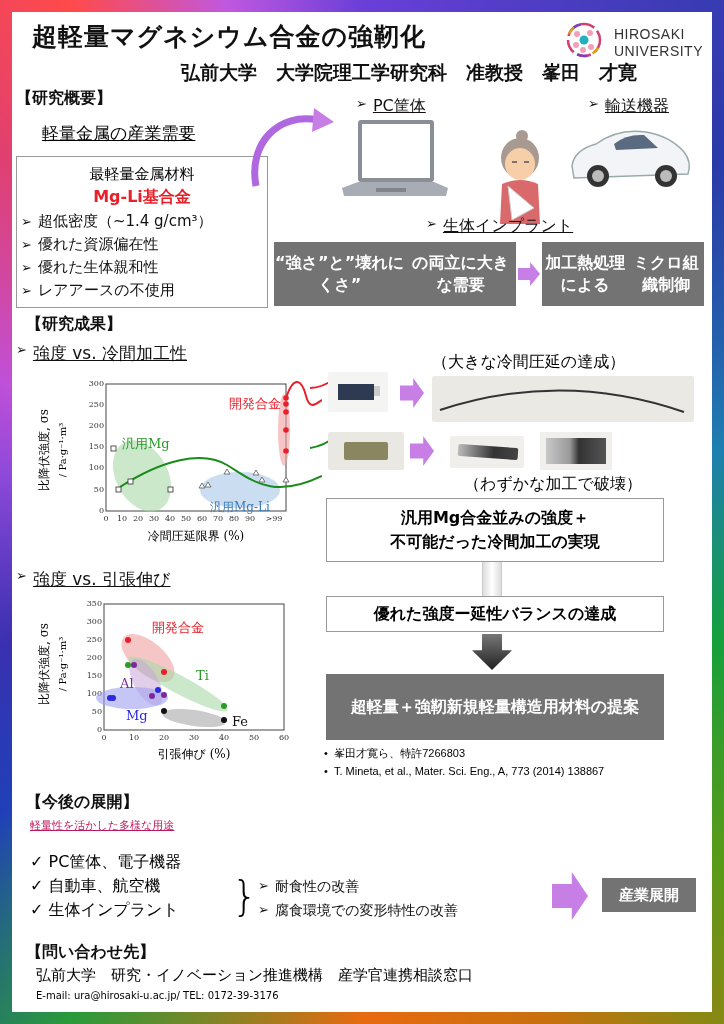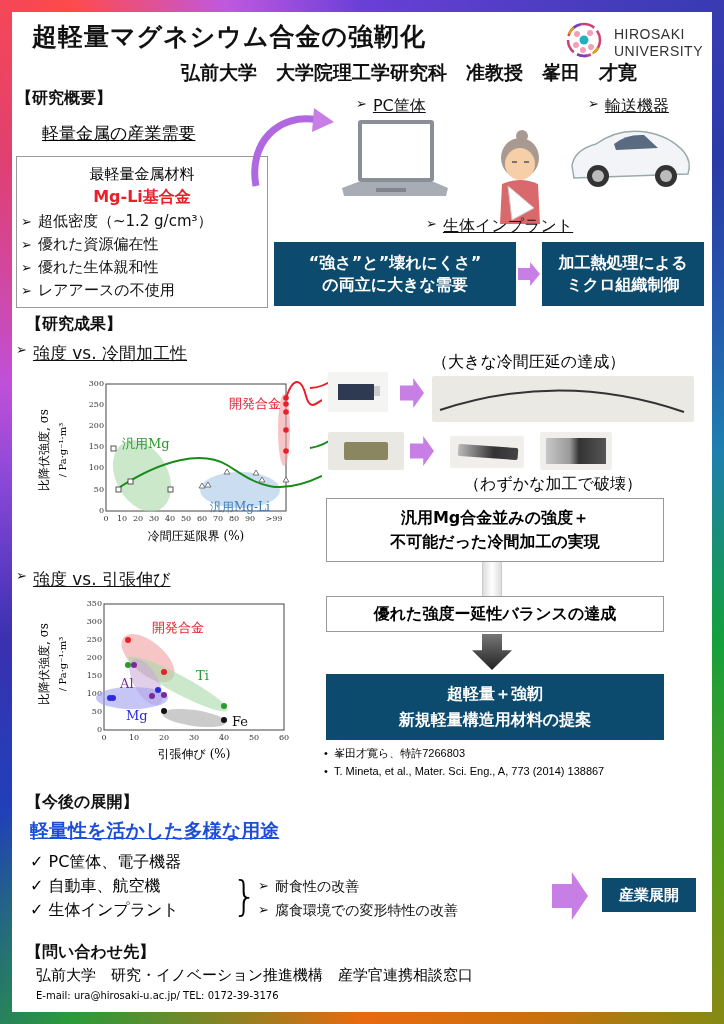--- a/index.html
+++ b/index.html
@@ -8,21 +8,21 @@
  background:conic-gradient(from 0deg at 50% 50%, #6a3fd8 0deg, #2a3aa8 45deg, #1e7fb0 80deg, #14a03c 110deg, #5a9a18 135deg, #c9700e 160deg, #e86a10 180deg, #2a9a3a 210deg, #2040b8 230deg, #3a30b0 250deg, #8a48d8 275deg, #c050d8 290deg, #e04070 315deg, #ff4a4a 330deg, #c058e0 345deg, #6a3fd8 360deg);}
 .page{position:absolute;left:12px;top:12px;width:700px;height:1000px;background:#fff}
 .abs{position:absolute}
 .title{left:20px;top:8px;font-size:25px;font-weight:bold;color:#111;letter-spacing:1px}
 .affil{left:169px;top:48px;font-size:19px;font-weight:bold;color:#111;white-space:pre}
 .logo{left:552px;top:4px;width:140px;height:44px;display:flex;align-items:flex-end;gap:10px}
 .logo-text{font-size:14px;line-height:17px;color:#333;font-family:"Liberation Sans",sans-serif;letter-spacing:.5px}
 .sec{font-size:16px;font-weight:bold;color:#111}
 .ul{text-decoration:underline}
 .box{border:1px solid #999;background:#fff}
-.blk{background:#0c4a6e;color:#fff;font-weight:bold;text-align:left;display:flex;align-items:center;justify-content:center;flex-direction:column}
+.blk{background:#737373;color:#fff;font-weight:bold;text-align:center;display:flex;align-items:center;justify-content:center;}
 .tri{font-size:14px;color:#111;display:flex;gap:6px}
 .tri:before{content:"➢";font-size:13px}
 .parrow{width:22px;height:24px;background:#c77fe6;clip-path:polygon(0 25%,55% 25%,55% 0,100% 50%,55% 100%,55% 75%,0 75%)}
 .photo{border-radius:2px}
 svg text{font-family:"DejaVu Serif","Liberation Serif",serif}
 </style>
 </head>
 <body>
 
 <div class="page">
@@ -47,21 +47,21 @@
     </div>
   </div>
 
   <div class="abs sec" style="left:4px;top:76px">【研究概要】</div>
   <div class="abs ul" style="left:30px;top:110px;font-size:17px">軽量金属の産業需要</div>
 
   <div class="abs box" style="left:4px;top:144px;width:252px;height:152px">
     <div style="text-align:center;font-size:15px;margin-top:8px">最軽量金属材料</div>
     <div style="text-align:center;font-size:16px;font-weight:bold;color:#e8202a;margin-top:3px">Mg-Li基合金</div>
     <div style="padding-left:4px;margin-top:2px">
-      <div class="tri" style="font-size:15px;line-height:23px">超低密度（~1.2 g/cm³）</div>
+      <div class="tri" style="font-size:15px;line-height:23px">超低密度（~1.4 g/cm³）</div>
       <div class="tri" style="font-size:15px;line-height:23px">優れた資源偏在性</div>
       <div class="tri" style="font-size:15px;line-height:23px">優れた生体親和性</div>
       <div class="tri" style="font-size:15px;line-height:23px">レアアースの不使用</div>
     </div>
   </div>
 
   <svg class="abs" style="left:236px;top:92px" width="90" height="90" viewBox="0 0 90 90">
     <path d="M8 82 C 0 40, 30 8, 70 16" fill="none" stroke="#b068e0" stroke-width="7"></path>
     <polygon points="66,4 86,18 64,28" fill="#c77fe6"></polygon>
   </svg>
@@ -280,21 +280,21 @@
         <circle cx="202" cy="126" r="3"></circle>
       </g>
     <text x="130" y="38" font-size="13" fill="#e8202a">開発合金</text>
     <text x="174" y="86" font-size="13" fill="#2a9a2a">Ti</text>
     <text x="98" y="94" font-size="13" fill="#7a2a9a">Al</text>
     <text x="104" y="126" font-size="13" fill="#2a2ae0">Mg</text>
     <text x="210" y="132" font-size="13" fill="#111">Fe</text>
   </svg>
 
   <div class="abs sec" style="left:14px;top:780px">【今後の展開】</div>
-  <div class="abs ul" style="left:18px;top:806px;font-size:19px;font-weight:bold;color:#1d4ed8">軽量性を活かした多様な用途</div>
+  <div class="abs ul" style="left:18px;top:806px;font-size:11px;font-weight:normal;color:#be185d">軽量性を活かした多様な用途</div>
   <div class="abs" style="left:18px;top:838px;font-size:16px;line-height:24px">
     <div>✓ <span>PC筐体、電子機器</span></div>
     <div>✓ <span>自動車、航空機</span></div>
     <div>✓ <span>生体インプラント</span></div>
   </div>
   <div class="abs" style="left:220px;top:862px;font-size:40px;line-height:44px;font-weight:300">}</div>
   <div class="abs" style="left:246px;top:862px;font-size:15px;line-height:24px">
     <div class="tri">耐食性の改善</div>
     <div class="tri">腐食環境での変形特性の改善</div>
   </div>

